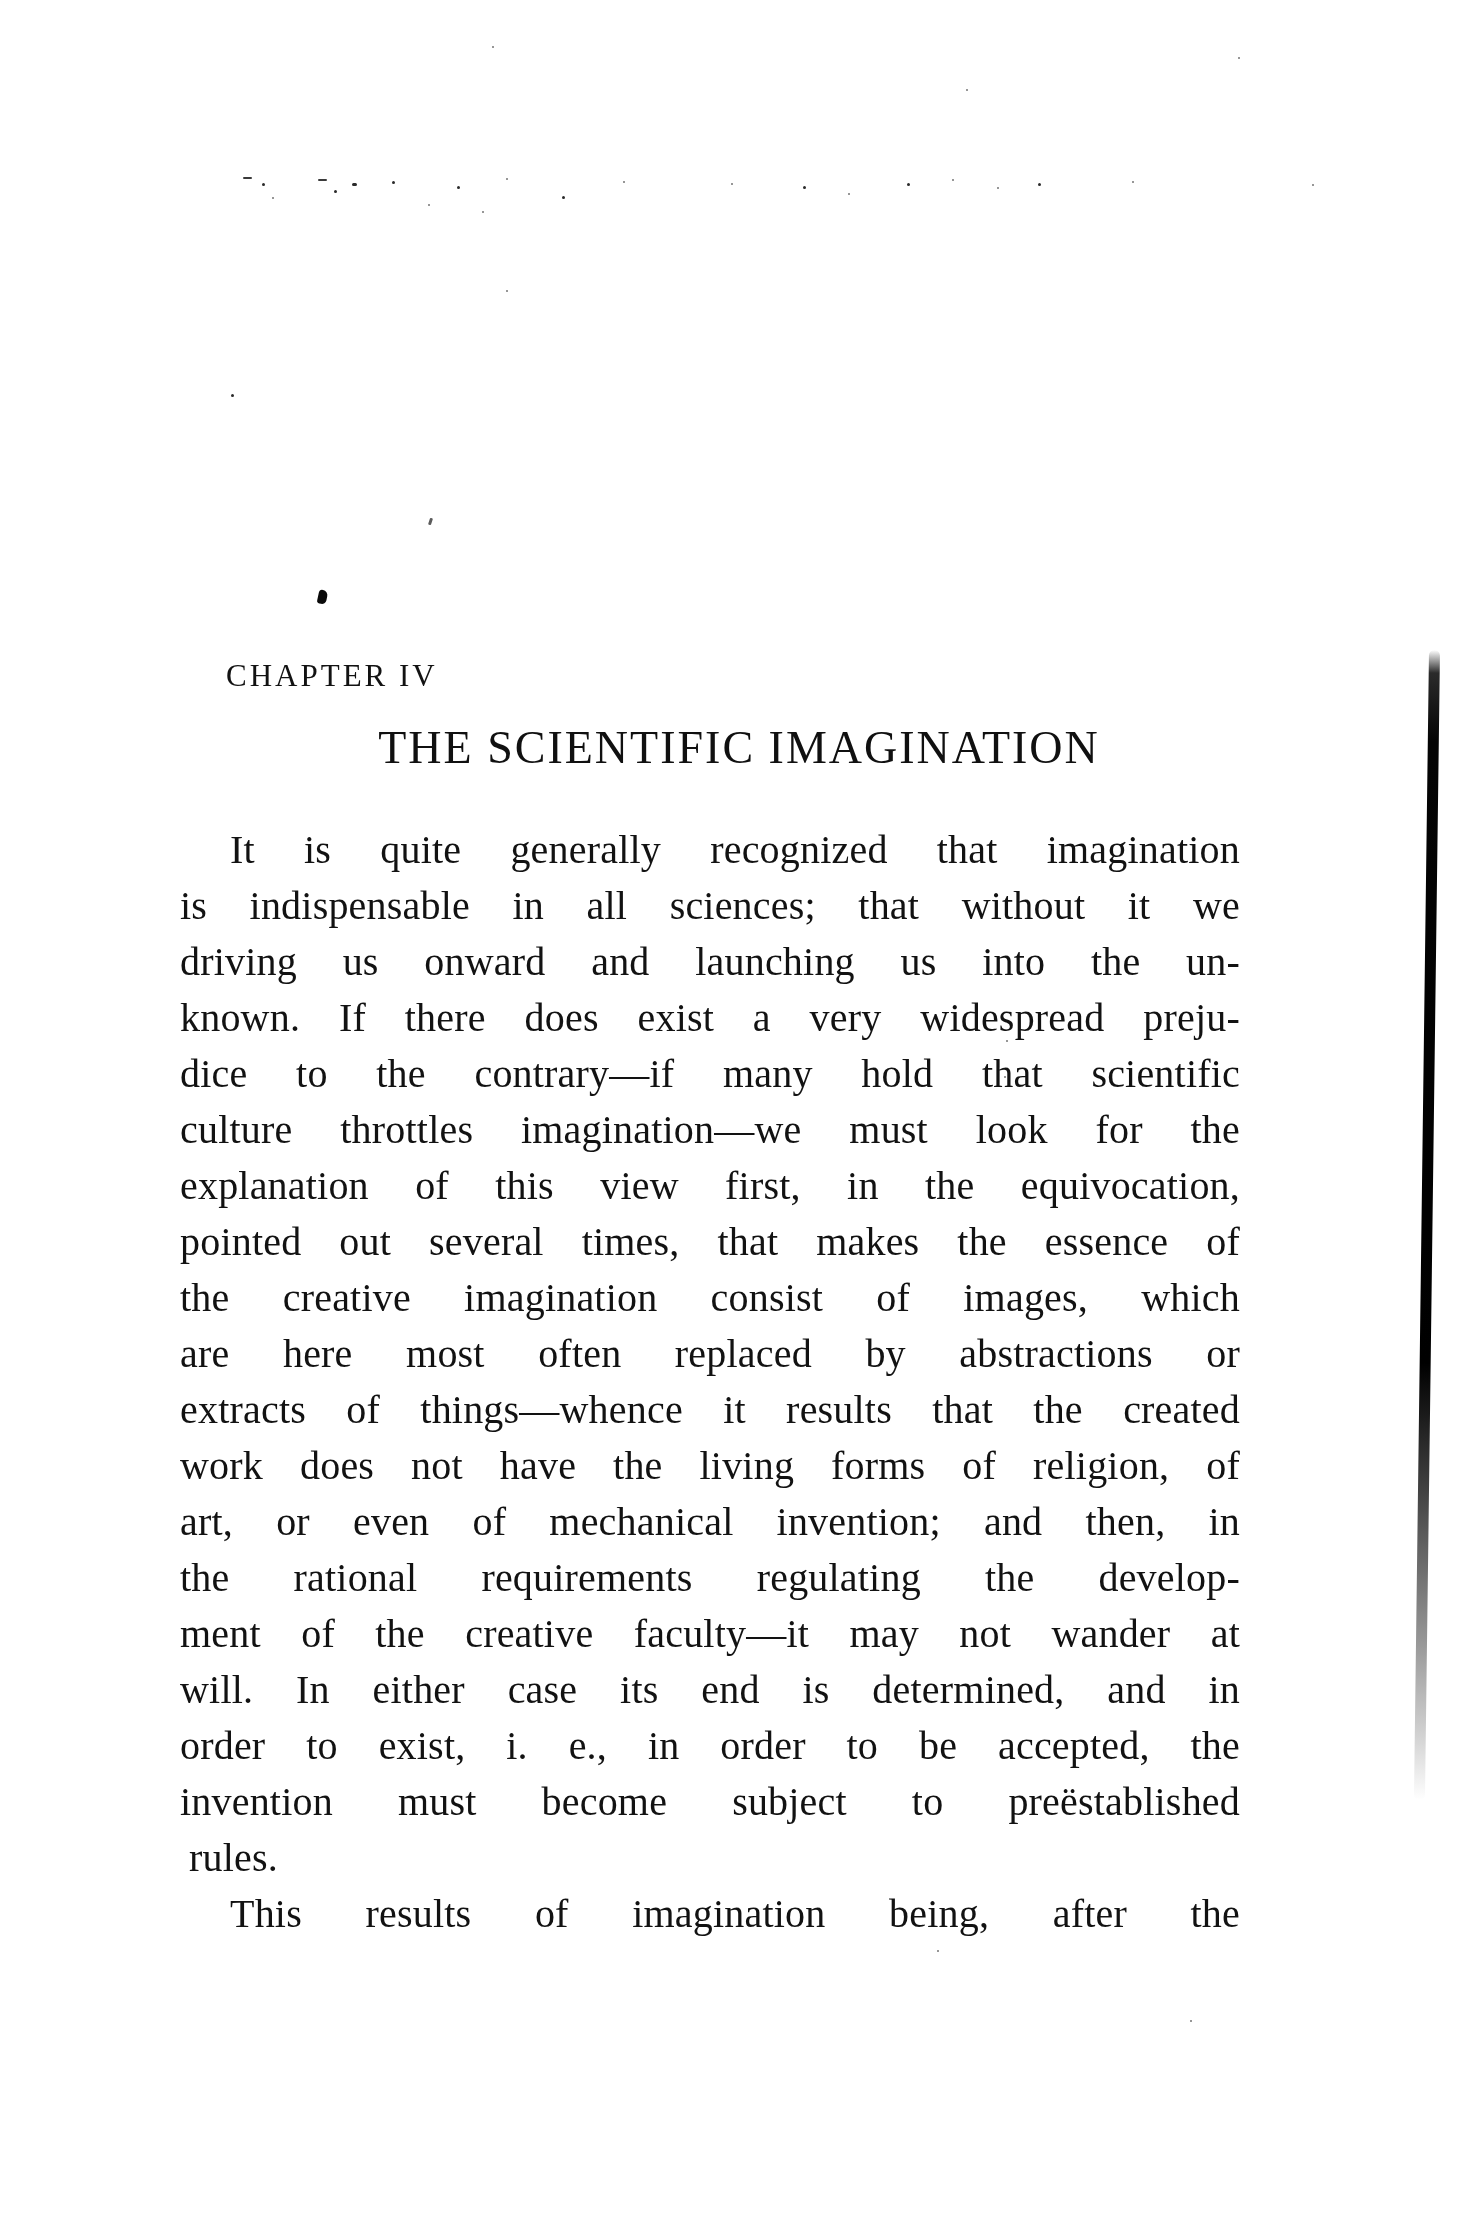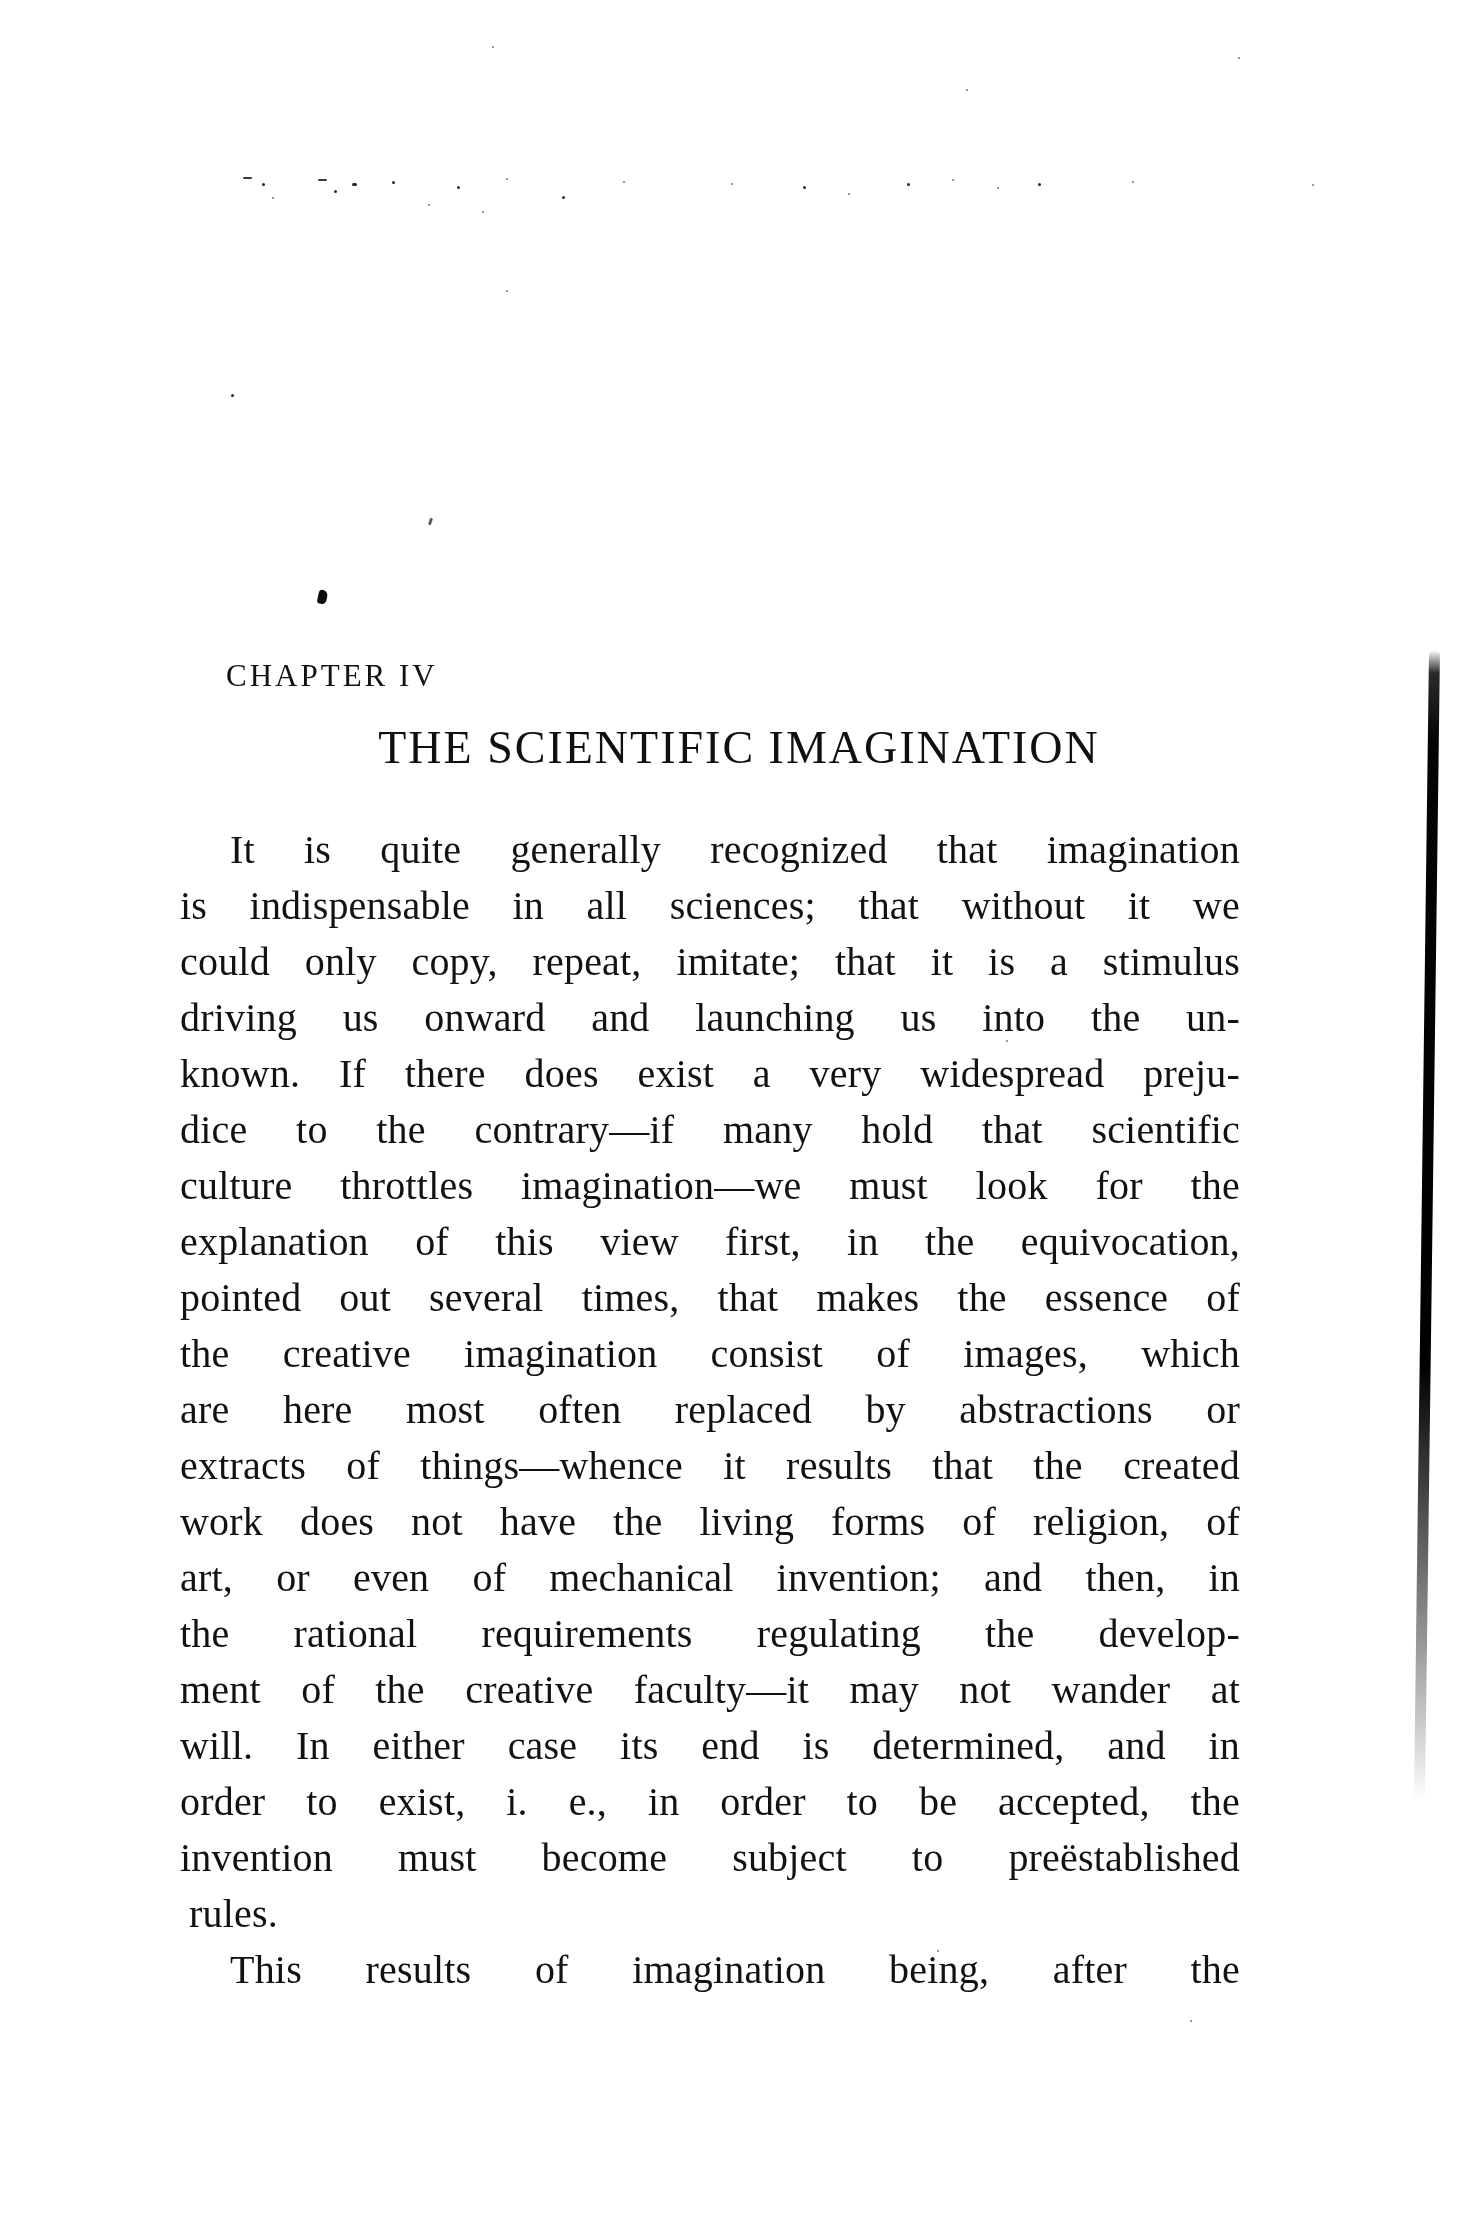--- a/index.html
+++ b/index.html
@@ -159,21 +159,20 @@
     <span class="tick"></span>
   </div>
 
   <div class="chapter">CHAPTER IV</div>
 
   <h1 class="title">THE SCIENTIFIC IMAGINATION</h1>
 
   <div class="textblock">
     <div class="line indent">It is quite generally recognized that imagination</div>
     <div class="line">is indispensable in all sciences; that without it we</div>
-    <div class="line">could only copy, repeat, imitate; that it is a stimulus</div>
     <div class="line">driving us onward and launching us into the un-</div>
     <div class="line">known.  If there does exist a very widespread preju-</div>
     <div class="line">dice to the contrary—if many hold that scientific</div>
     <div class="line">culture throttles imagination—we must look for the</div>
     <div class="line">explanation of this view first, in the equivocation,</div>
     <div class="line">pointed out several times, that makes the essence of</div>
     <div class="line">the creative imagination consist of images, which</div>
     <div class="line">are here most often replaced by abstractions or</div>
     <div class="line">extracts of things—whence it results that the created</div>
     <div class="line">work does not have the living forms of religion, of</div>

